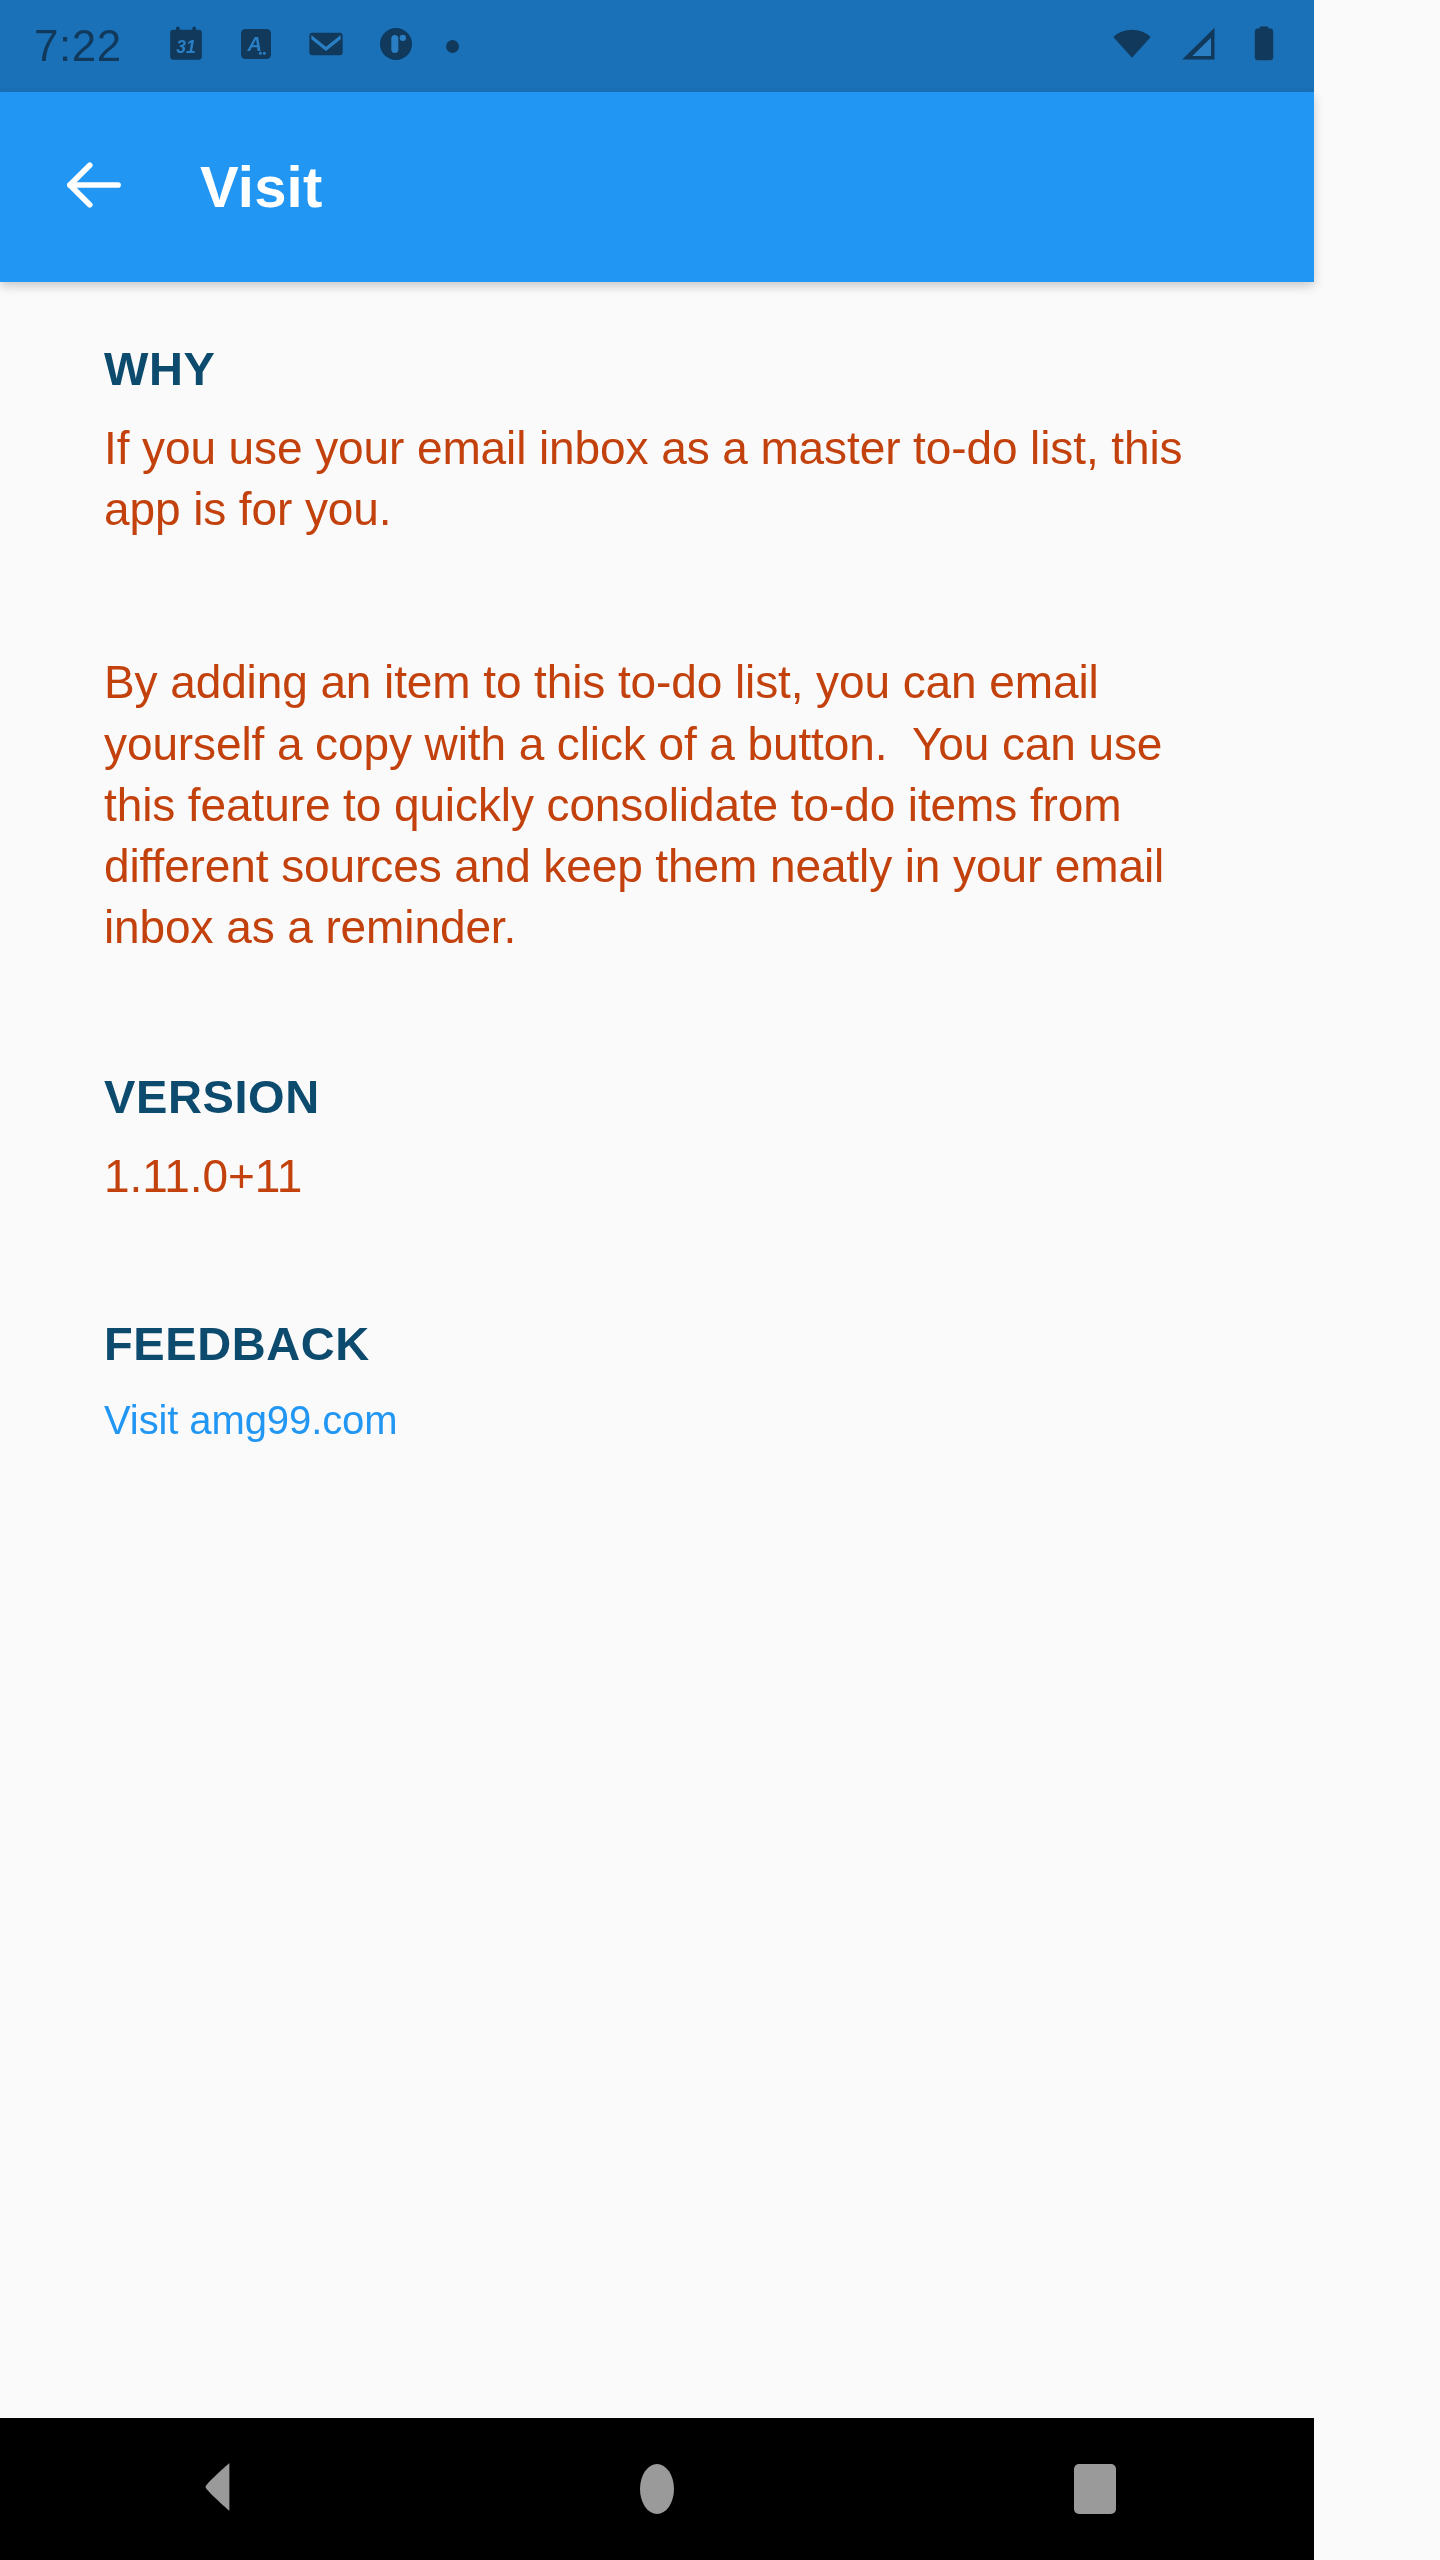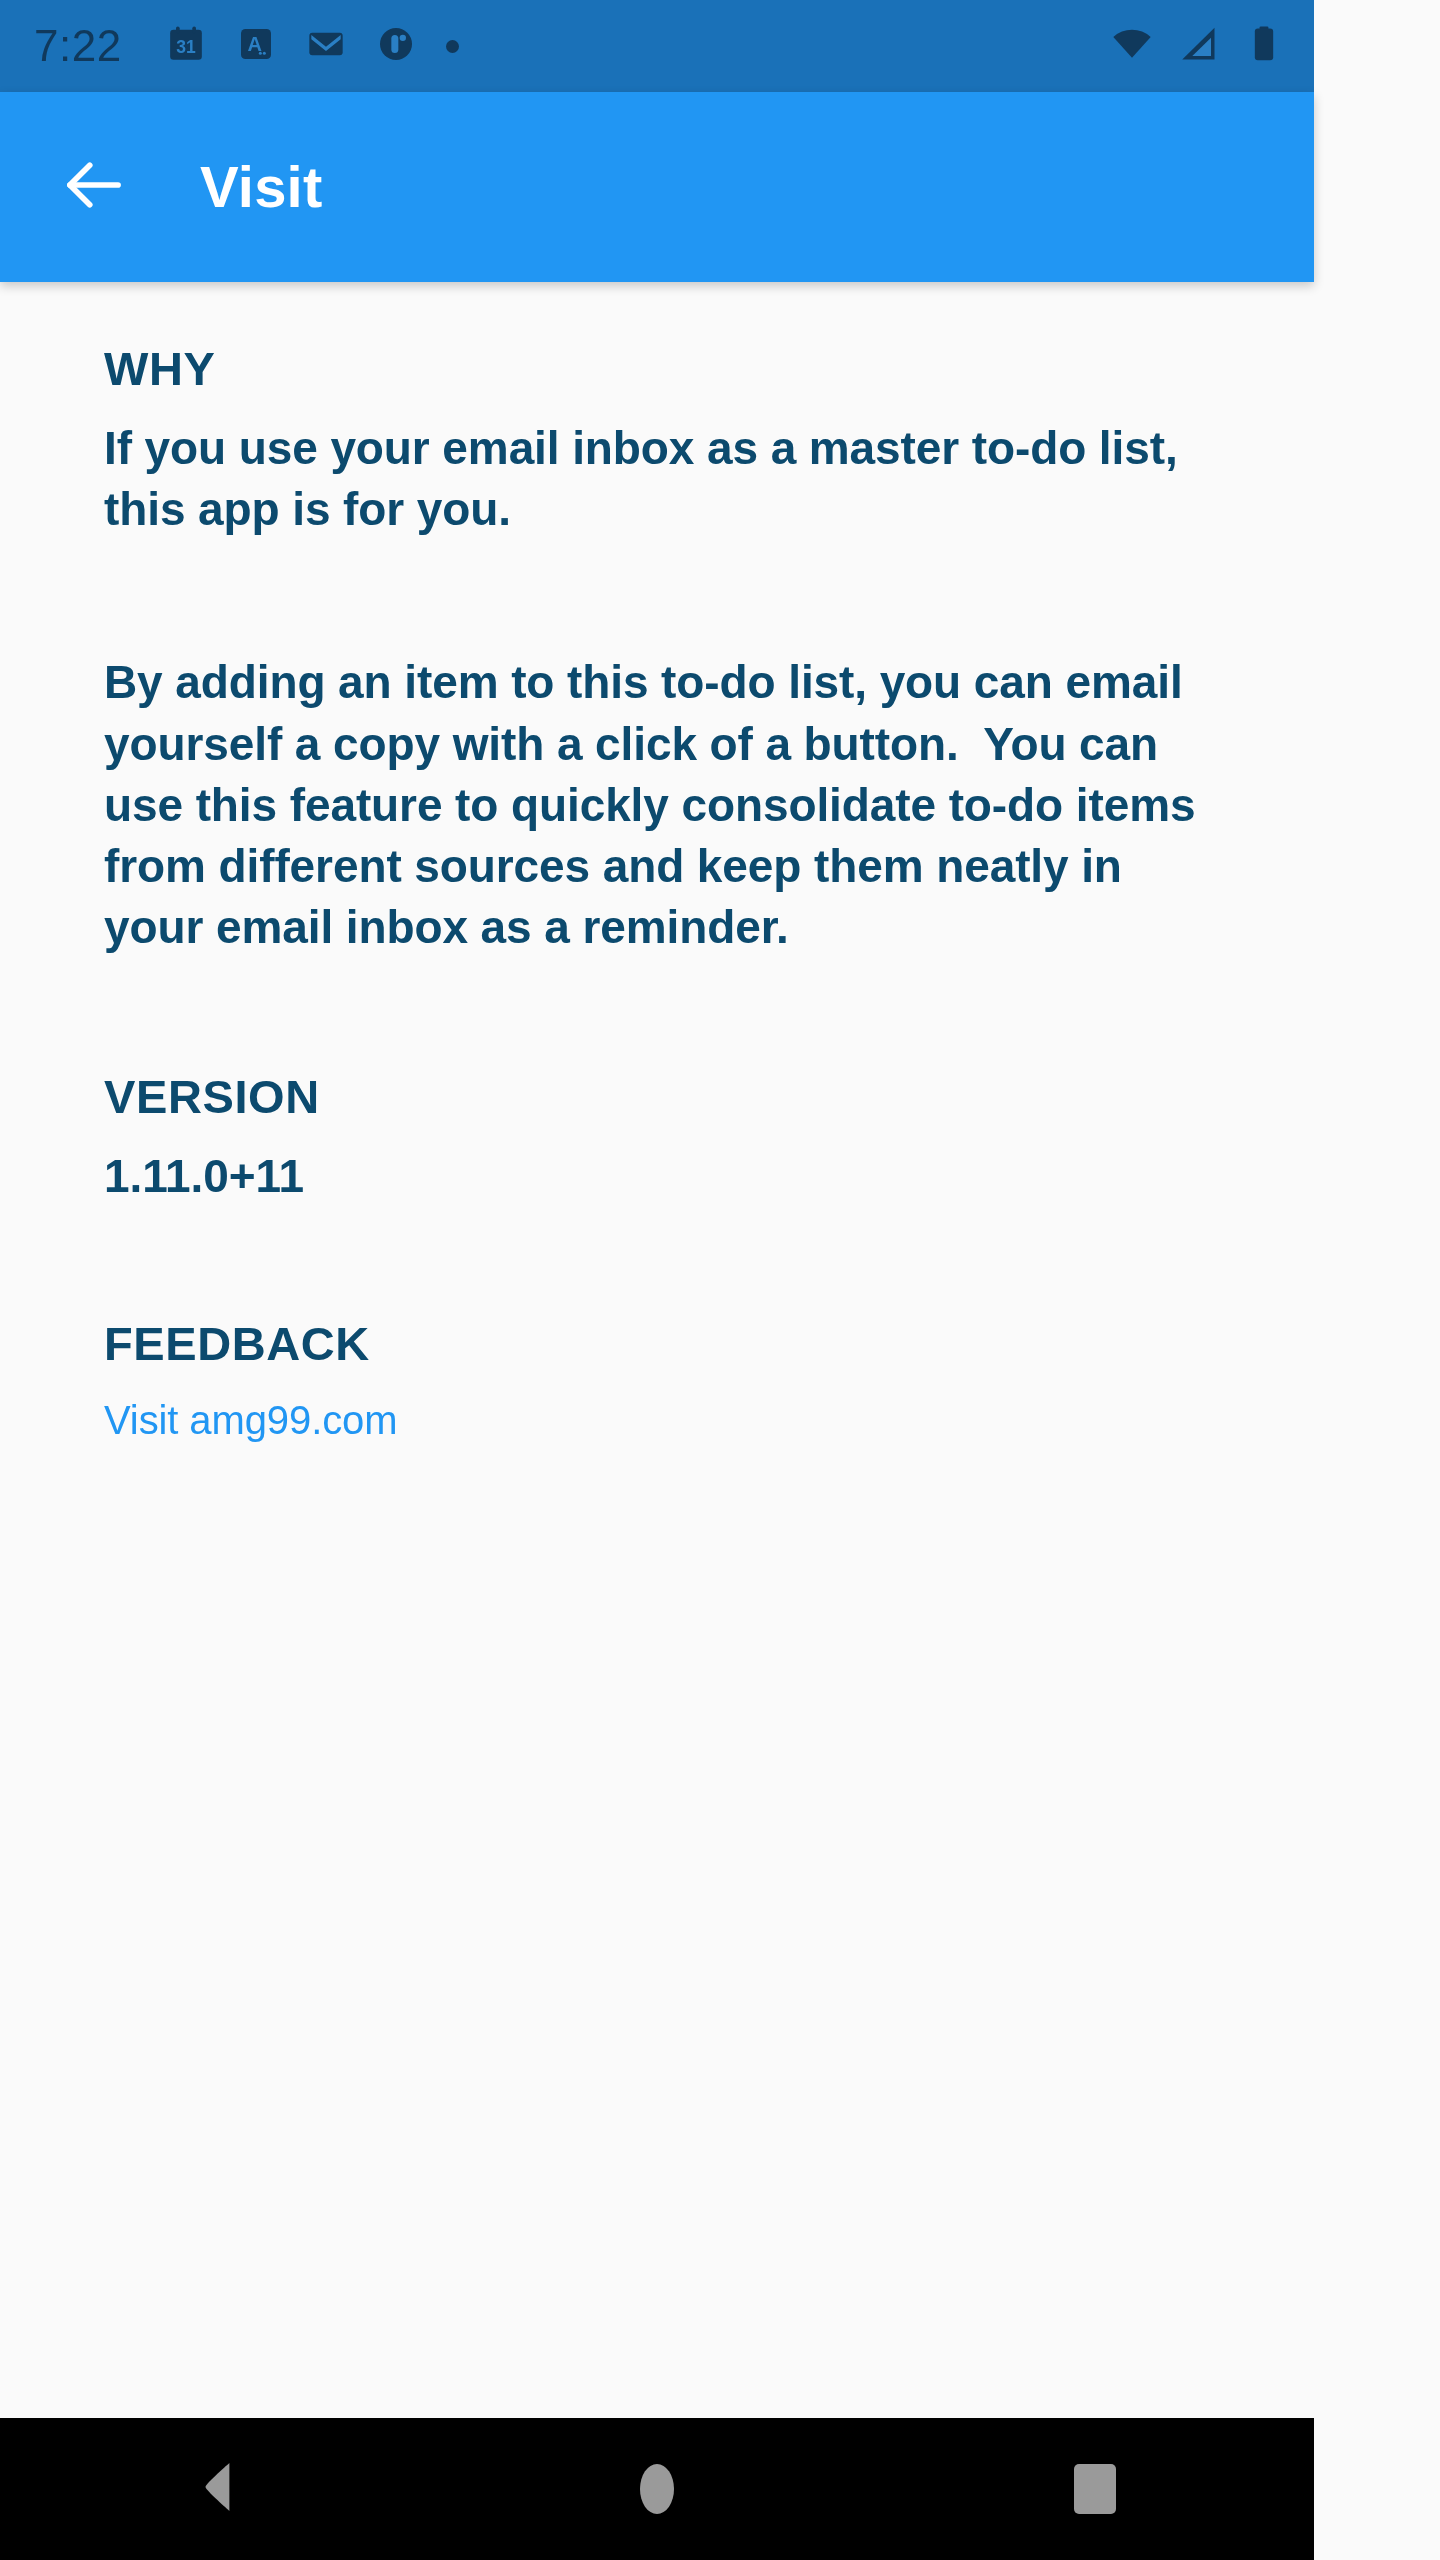--- a/index.html
+++ b/index.html
@@ -40,20 +40,21 @@
     letter-spacing: 0.5px;
     line-height: 1;
     font-weight: 400;
     margin-right: 44px;
   }
 
   .status-left-icons {
     display: flex;
     align-items: center;
     gap: 30px;
+    font-style: italic;
   }
 
   .status-right-icons {
     margin-left: auto;
     display: flex;
     align-items: center;
     gap: 22px;
   }
 
   .sicon { display: block; }
@@ -111,22 +112,22 @@
     font-size: 47px;
     font-weight: 700;
     color: #0c4a6e;
     letter-spacing: 0.6px;
     line-height: 1.15;
     margin-bottom: 22px;
   }
 
   .section-body {
     font-size: 46px;
-    font-weight: 700;
-    color: #0c4a6e;
+    font-weight: 400;
+    color: #c2410c;
     line-height: 1.33;
     letter-spacing: -0.1px;
     white-space: pre-wrap;
   }
 
   .section-link {
     font-size: 40px;
     font-weight: 400;
     color: #2196F3;
     line-height: 1.33;

